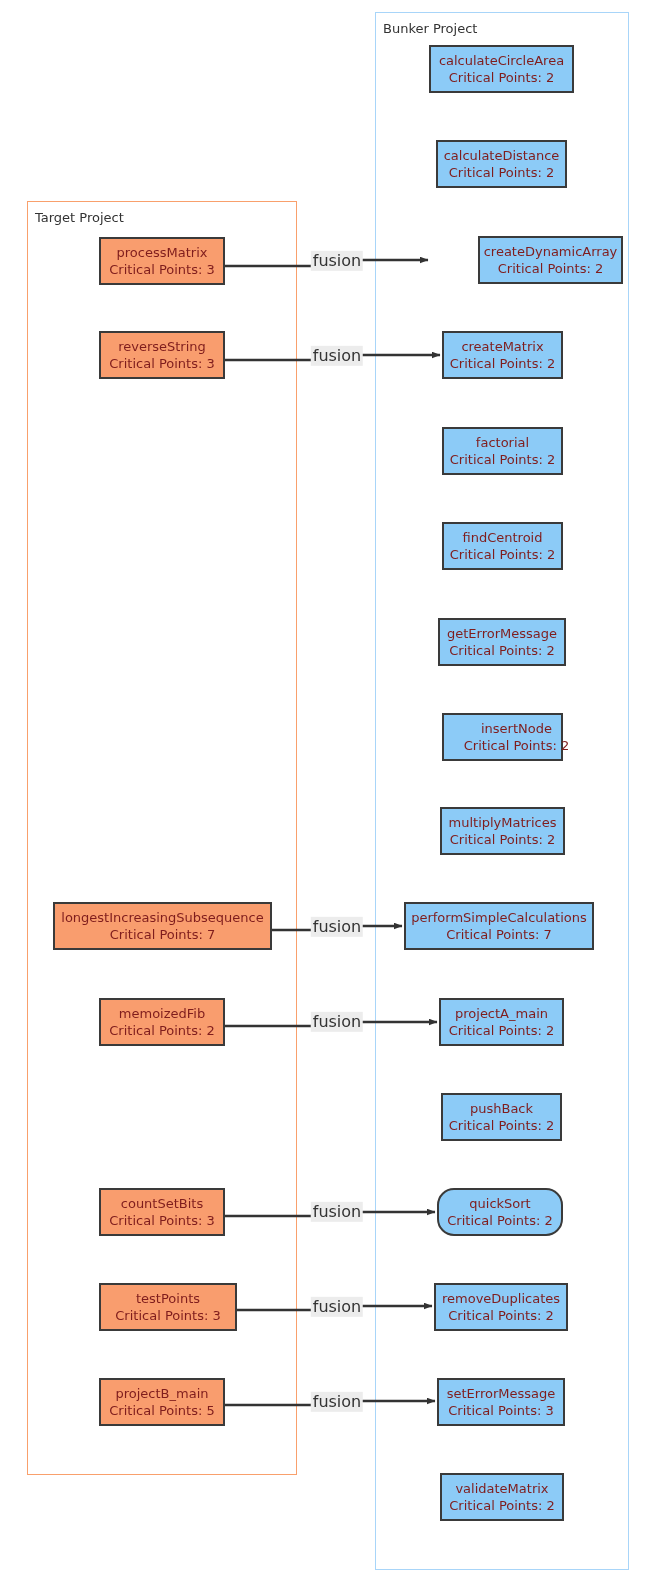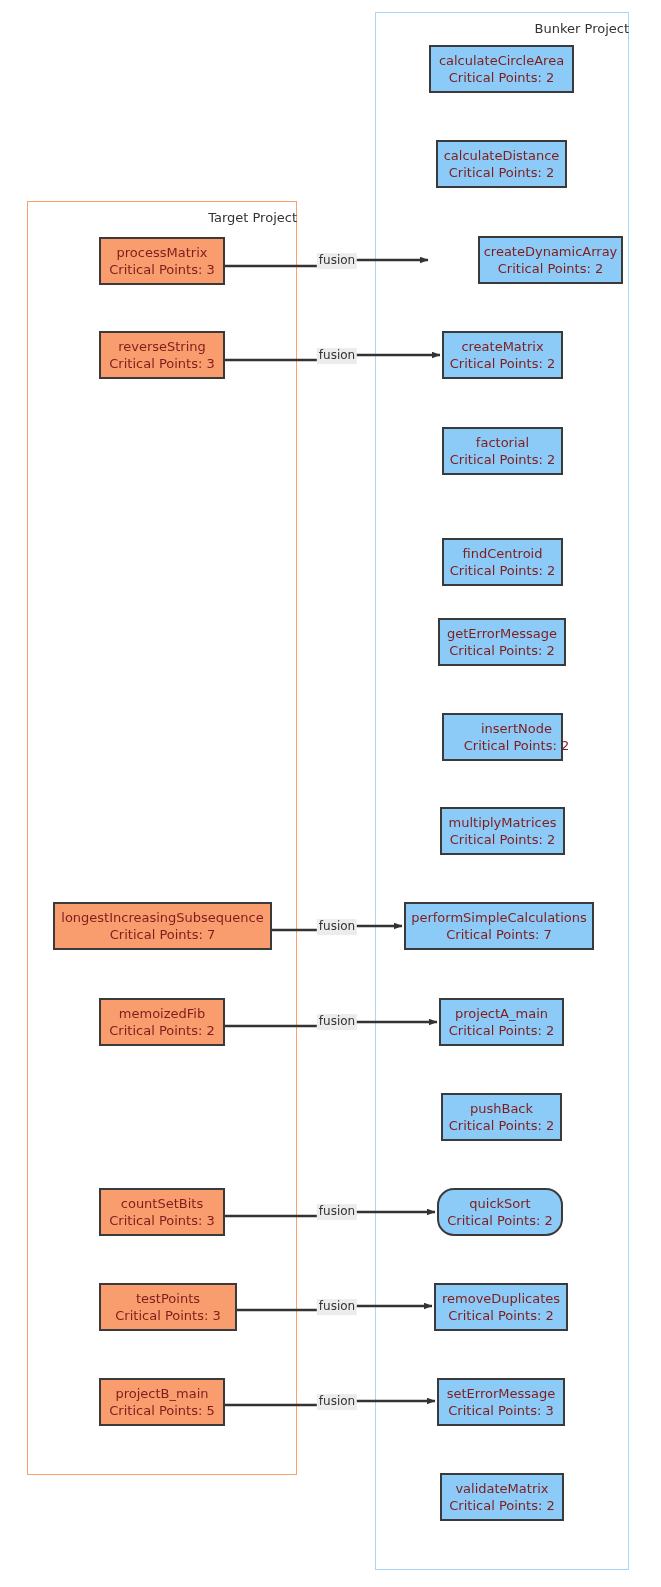--- a/index.html
+++ b/index.html
@@ -19,25 +19,26 @@
   }
   .cluster {
     position: absolute;
     box-sizing: border-box;
     border-width: 1px;
     border-style: solid;
     background: transparent;
   }
   .cluster-title {
     position: absolute;
-    text-align: right;
+    text-align: left;
     font-size: 13px;
     color: #333333;
     white-space: nowrap;
     line-height: 1;
+    padding-left: 8px;
   }
   .node {
     position: absolute;
     box-sizing: border-box;
     border: 2px solid #3a3a3a;
     display: flex;
     flex-direction: column;
     align-items: center;
     justify-content: center;
     font-size: 13px;
@@ -53,21 +54,21 @@
     position: absolute;
     left: 0;
     top: 0;
     width: 661px;
     height: 1587px;
     pointer-events: none;
   }
   .edge-label {
     position: absolute;
     background: #ececec;
-    font-size: 12px;
+    font-size: 16px;
     color: #333333;
     padding: 1px 2px;
     line-height: 1.15;
     white-space: nowrap;
     transform: translate(-50%, -50%);
   }
 </style>
 </head>
 <body>
 
@@ -108,21 +109,21 @@
         <span class="l2">Critical Points: 2</span>
       </div>
       <div class="node node-bunker" style="left: 442px; top: 331px; width: 121px; height: 48px; background: rgb(140, 203, 247);">
         <span class="l1">createMatrix</span>
         <span class="l2">Critical Points: 2</span>
       </div>
       <div class="node node-bunker" style="left: 442px; top: 427px; width: 121px; height: 48px; background: rgb(140, 203, 247);">
         <span class="l1">factorial</span>
         <span class="l2">Critical Points: 2</span>
       </div>
-      <div class="node node-bunker" style="left: 442px; top: 538px; width: 121px; height: 48px; background: rgb(140, 203, 247);">
+      <div class="node node-bunker" style="left: 442px; top: 522px; width: 121px; height: 48px; background: rgb(140, 203, 247);">
         <span class="l1">findCentroid</span>
         <span class="l2">Critical Points: 2</span>
       </div>
       <div class="node node-bunker" style="left: 438px; top: 618px; width: 128px; height: 48px; background: rgb(140, 203, 247);">
         <span class="l1">getErrorMessage</span>
         <span class="l2">Critical Points: 2</span>
       </div>
       <div class="node node-bunker" style="left: 442px; top: 713px; width: 121px; height: 48px; background: rgb(140, 203, 247); padding-left: 28px;">
         <span class="l1">insertNode</span>
         <span class="l2">Critical Points: 2</span>

